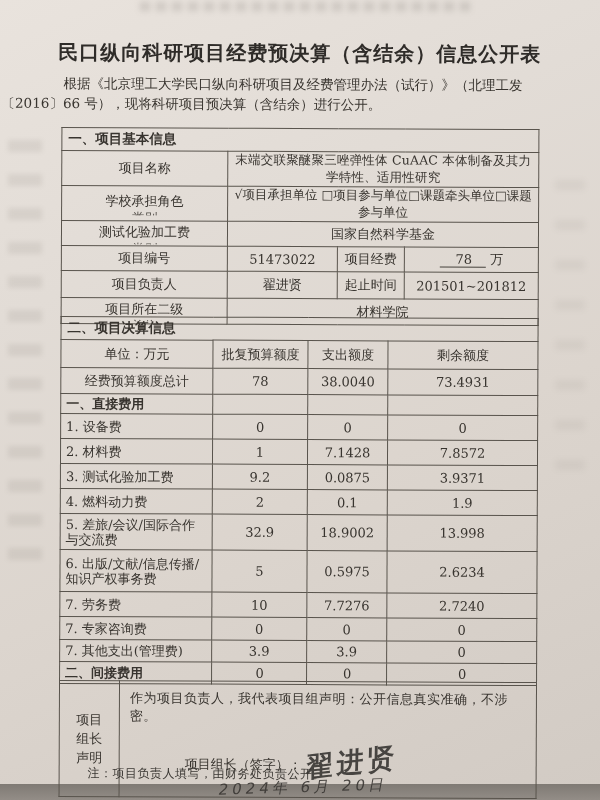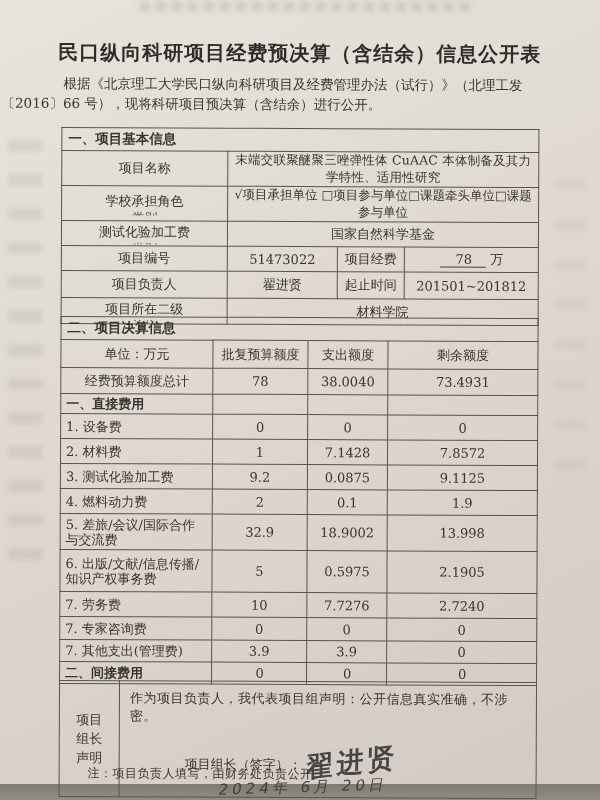--- a/index.html
+++ b/index.html
@@ -203,39 +203,39 @@
       <tr class="r-item">
         <td class="lbl">2. 材料费</td>
         <td>1</td>
         <td>7.1428</td>
         <td>7.8572</td>
       </tr>
       <tr class="r-item">
         <td class="lbl">3. 测试化验加工费</td>
         <td>9.2</td>
         <td>0.0875</td>
-        <td>9.1125</td>
+        <td>3.9371</td>
       </tr>
       <tr class="r-item">
         <td class="lbl">4. 燃料动力费</td>
         <td>2</td>
         <td>0.1</td>
         <td>1.9</td>
       </tr>
       <tr class="r-item5">
         <td class="lbl">5. 差旅/会议/国际合作与交流费</td>
         <td>32.9</td>
         <td>18.9002</td>
         <td>13.998</td>
       </tr>
       <tr class="r-item6">
         <td class="lbl">6. 出版/文献/信息传播/知识产权事务费</td>
         <td>5</td>
         <td>0.5975</td>
-        <td>2.1905</td>
+        <td>2.6234</td>
       </tr>
       <tr class="r-item">
         <td class="lbl">7. 劳务费</td>
         <td>10</td>
         <td>7.7276</td>
         <td>2.7240</td>
       </tr>
       <tr class="r-item8">
         <td class="lbl">7. 专家咨询费</td>
         <td>0</td>

